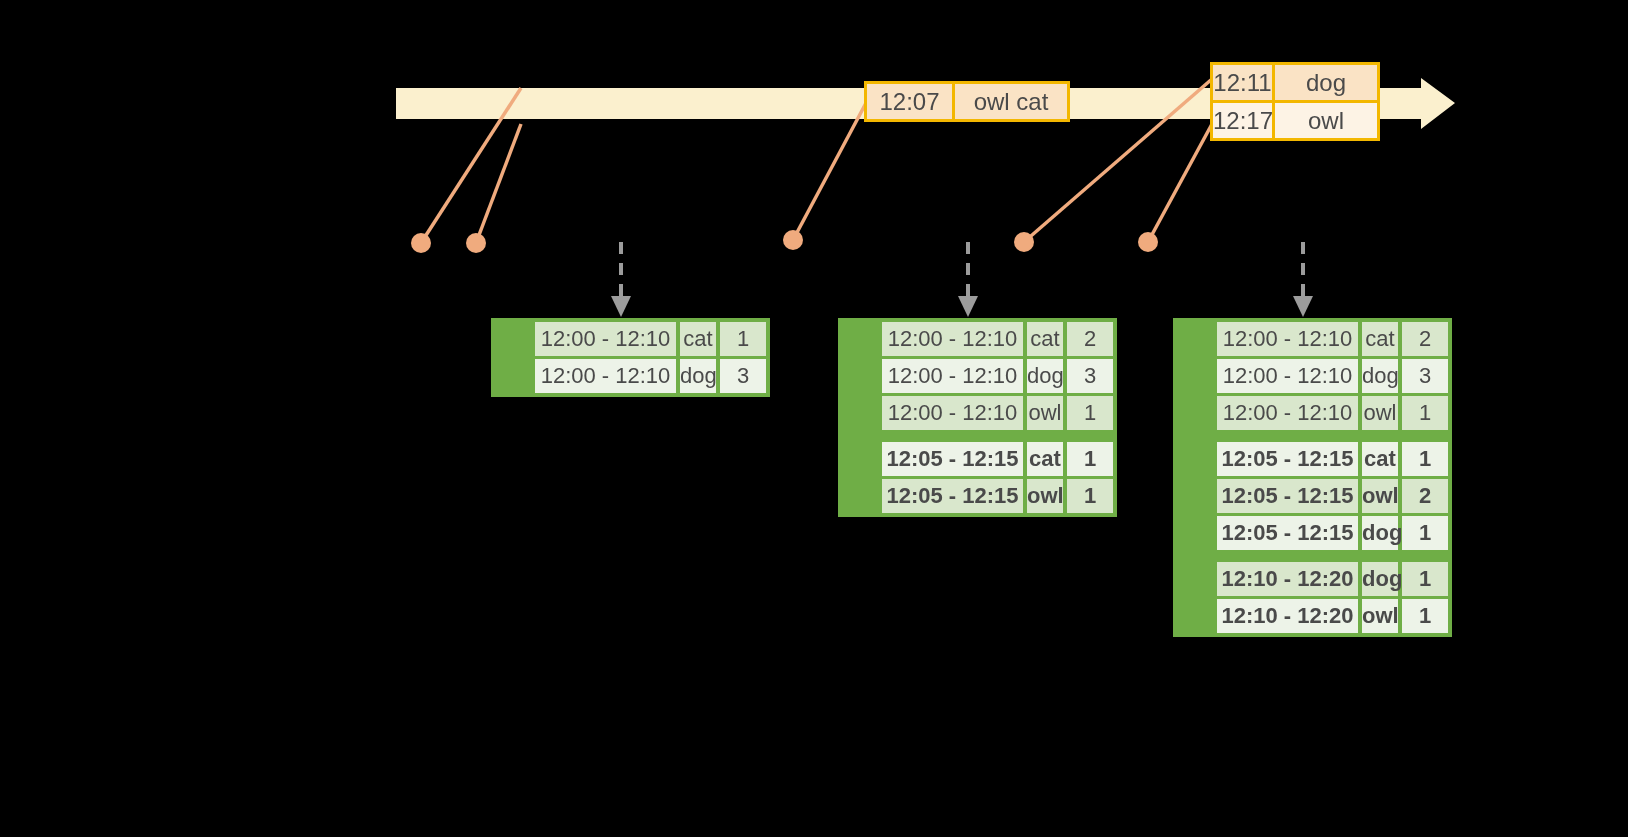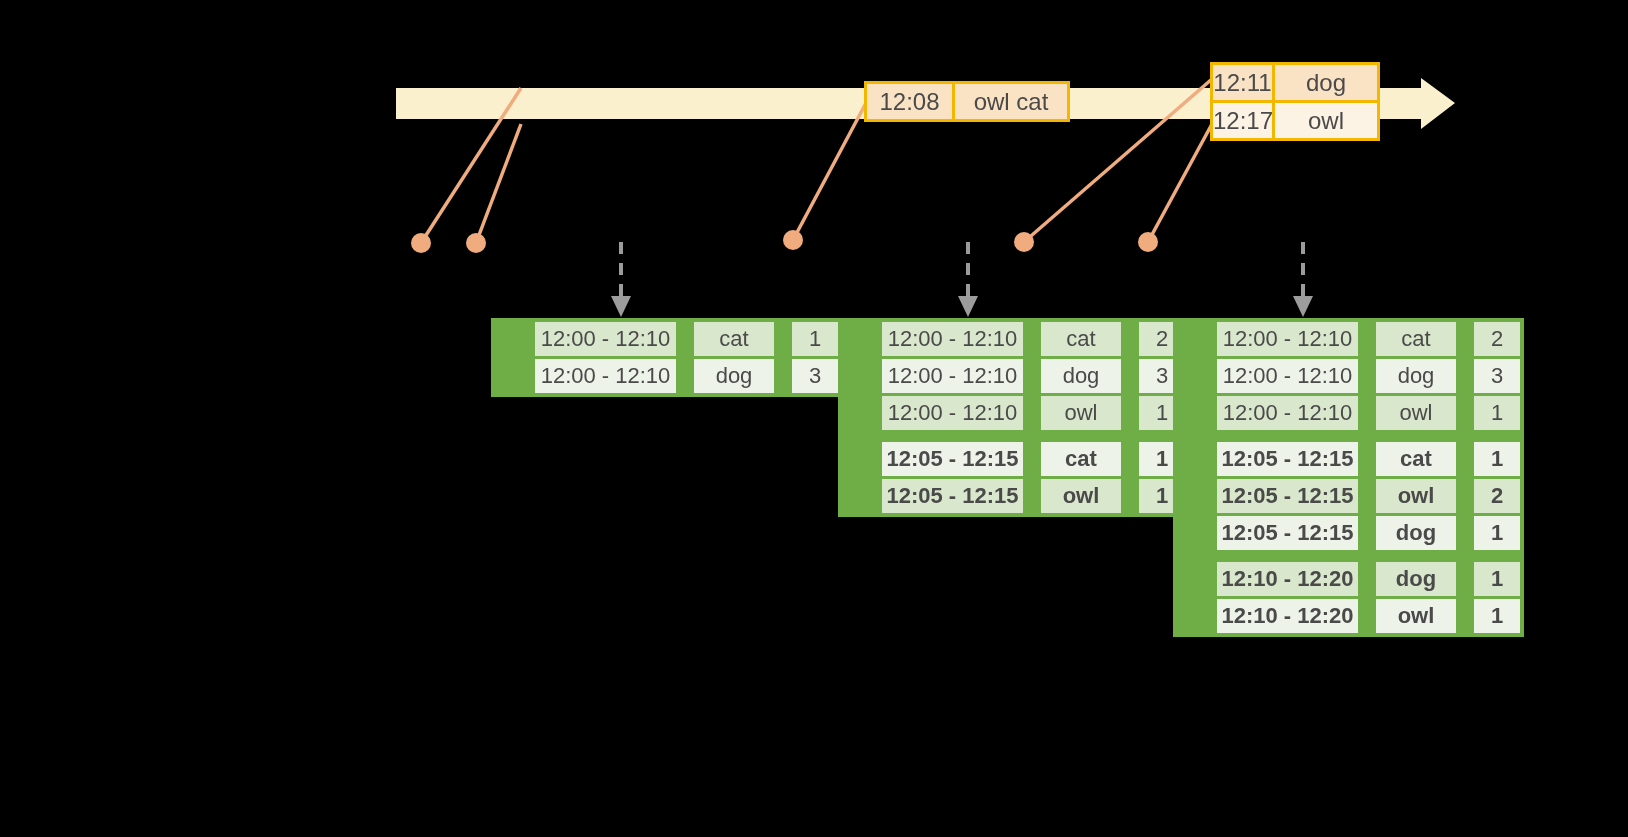--- a/index.html
+++ b/index.html
@@ -33,30 +33,30 @@
   .etable .ecell.w{width:112px;}
   .etable.narrow .ecell.t{width:59px;}
   .etable.narrow .ecell.w{width:102px;}
 
   
   .gtable{
     position:absolute;z-index:1;background:var(--result_border);
     border:4px solid var(--result_border);
   }
   .ggroup + .ggroup{margin-top:12px;font-weight:bold;}
-  .grow{display:flex;gap:18px;padding-left:40px;}
+  .grow{display:flex;gap:4px;padding-left:40px;}
   .grow + .grow{margin-top:3px;}
   .gcell{
     height:34px;line-height:34px;text-align:center;
     font-size:22px;color:var(--text_dark);
   }
   .grow.dark  .gcell{background:var(--result_row_dark);}
   .grow.light .gcell{background:var(--result_row_light);}
   .gcell.win{width:141px;}
-  .gcell.word{width:80px;}
+  .gcell.word{width:36px;}
   .gcell.cnt{width:46px;}
 
   #eventA{left:519px;top:62px;}
   #eventB{left:864px;top:81px;}
   #eventC{left:1210px;top:62px;}
   #result1{left:491px;top:318px;}
   #result2{left:838px;top:318px;}
   #result3{left:1173px;top:318px;}
 </style>
 </head>
@@ -84,21 +84,21 @@
     <polygon class="ahead" points="611,296 631,296 621,317"></polygon>
     <line class="dash" x1="968" y1="242" x2="968" y2="298"></line>
     <polygon class="ahead" points="958,296 978,296 968,317"></polygon>
     <line class="dash" x1="1303" y1="242" x2="1303" y2="298"></line>
     <polygon class="ahead" points="1293,296 1313,296 1303,317"></polygon>
   </svg>
 
 
   <div class="etable" id="eventB">
     <div class="erow dark">
-      <div class="ecell t">12:08</div>
+      <div class="ecell t">12:07</div>
       <div class="ecell w">owl cat</div>
     </div>
   </div>
 
   <div class="etable narrow" id="eventC">
     <div class="erow dark">
       <div class="ecell t">12:11</div>
       <div class="ecell w">dog</div>
     </div>
     <div class="erow light">

